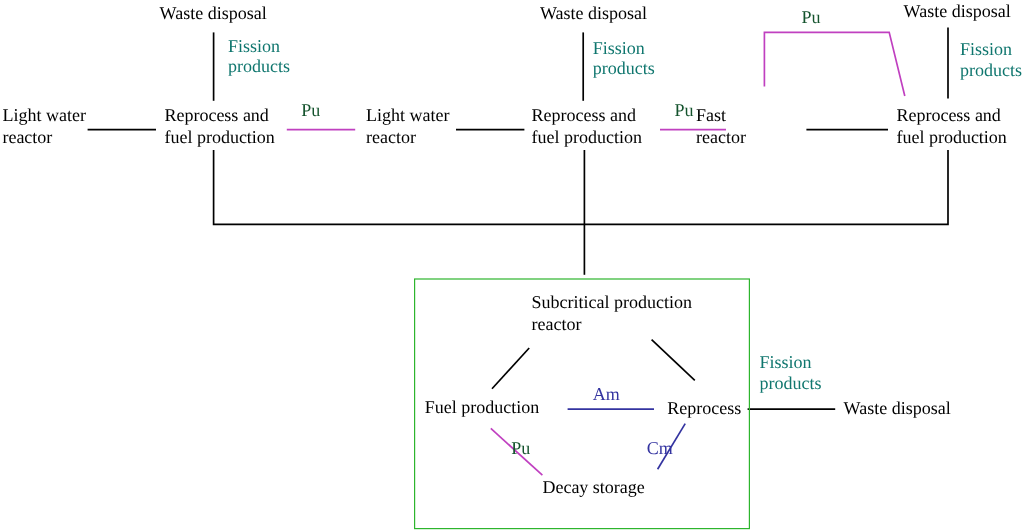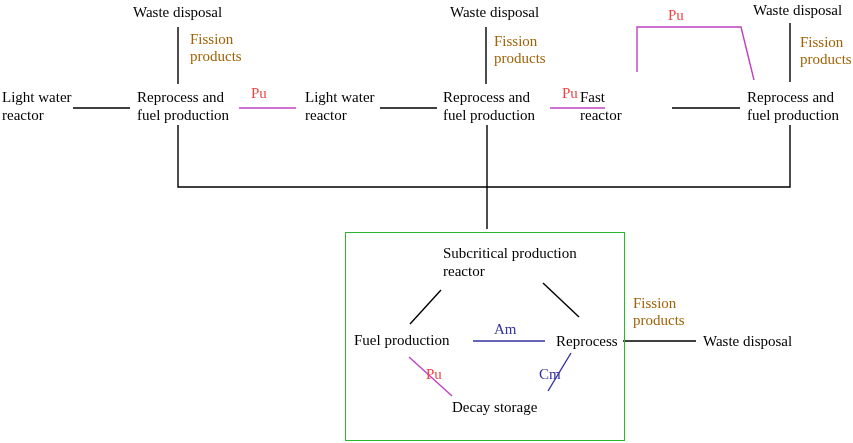--- a/index.html
+++ b/index.html
@@ -10,22 +10,22 @@
     overflow:hidden;
     font-family:"Liberation Serif", serif;
   }
   .label {
     position:absolute;
     font-size:15px;
     line-height:18px;
     color:#000000;
     white-space:pre-line;
   }
-  .red    { color:#a16207; line-height:17px; }
-  .purple { color:#ef4444; }
+  .red    { color:#0f766e; line-height:17px; }
+  .purple { color:#14532d; }
   .navy   { color:#3333a0; }
   .green-box {
     position:absolute;
     border:1px solid #2db52d;
     background:transparent;
   }
   svg.arrows {
     position:absolute;
     left:0; top:0;
     width:853px; height:443px;

